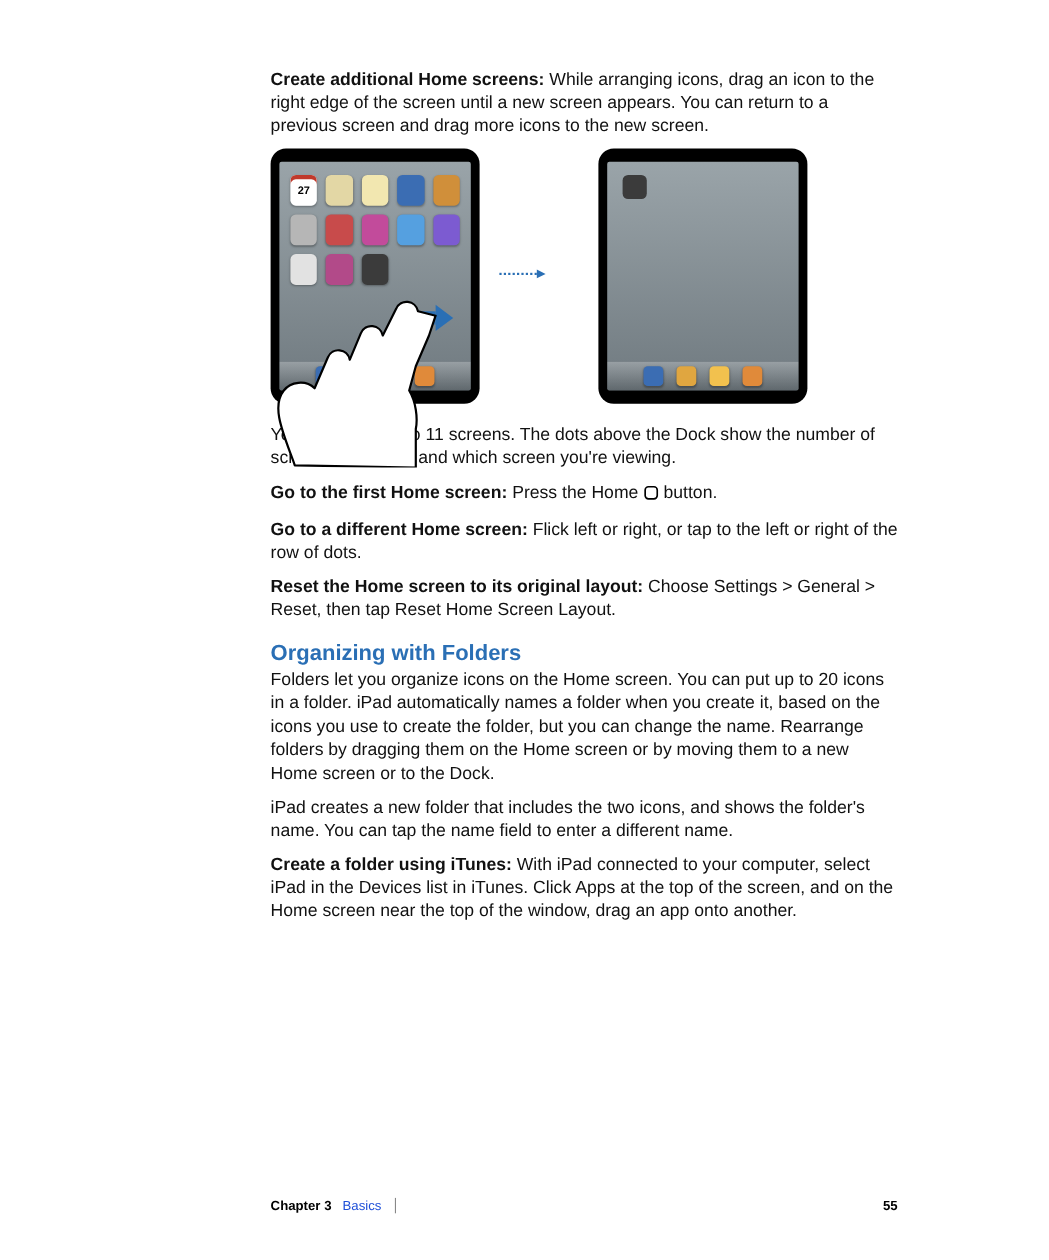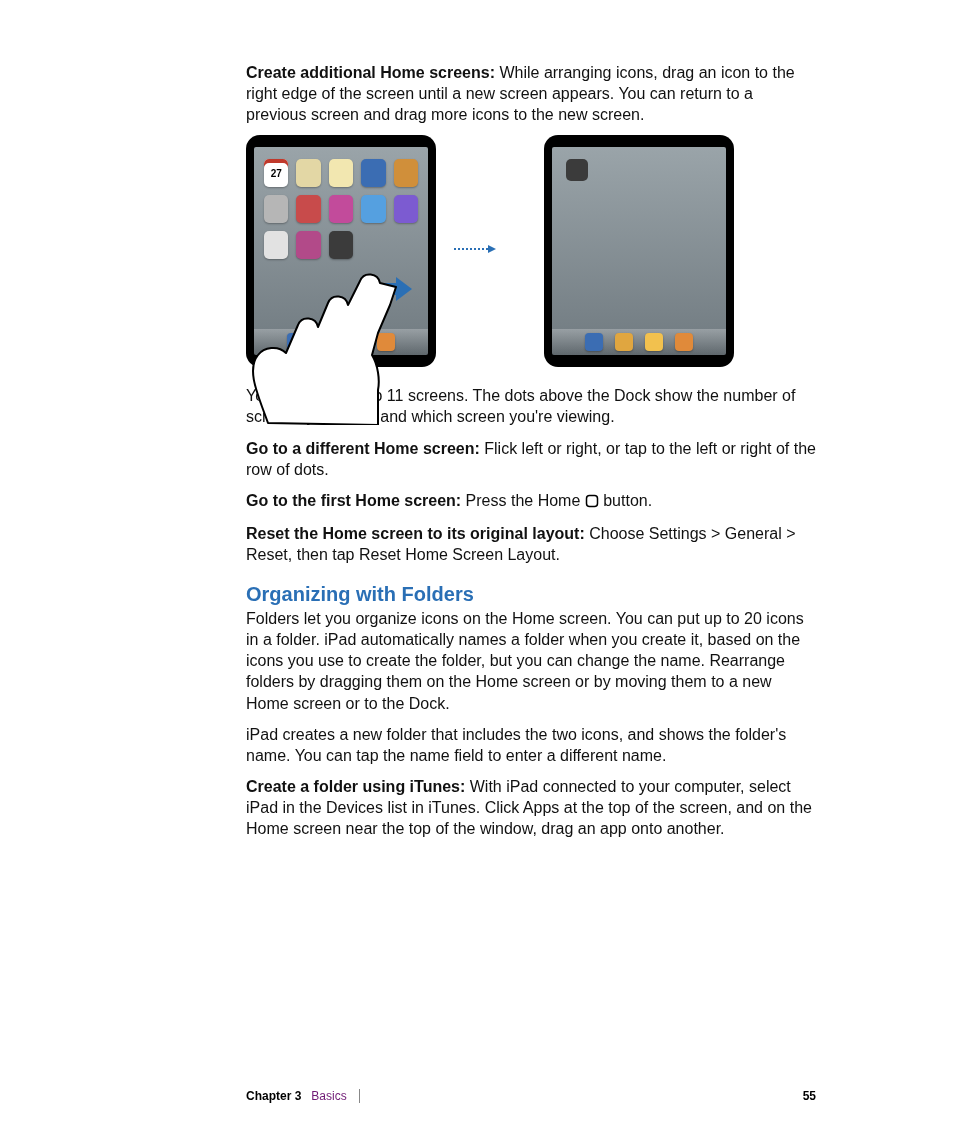--- a/index.html
+++ b/index.html
@@ -107,21 +107,21 @@
   }
   .footer {
     position: absolute;
     left: 246px; right: 90px; bottom: 42px;
     display: flex;
     align-items: center;
     font-size: 12px;
     text-align: center;
   }
   .footer .chap { font-weight: 700; margin-right: 10px; }
-  .footer .name { color: #701a75; }
+  .footer .name { color: #1d4ed8; }
   .footer .pnum { margin-left: auto; font-weight: 700; }
   .footer .sep {
     width: 1px; height: 14px; background: #888;
     margin: 0 12px 0 12px;
   }
   .home-btn {
     display: inline-block;
     vertical-align: -2px;
   }
 </style>
@@ -198,27 +198,27 @@
             <div class="app" style="background: rgb(242, 193, 78);"></div>
             <div class="app" style="background: rgb(224, 138, 58);"></div>
           </div>
       </div>
     </div>
   </div>
 
   <p class="body-text">You can have up to 11 screens. The dots above the Dock show the number of screens you have, and which screen you're viewing.</p>
 
   <p class="body-text">
-    <span class="bold-run">Go to a different Home screen:  </span><span>Flick left or right, or tap to the left or right of the row of dots.</span>
-  </p>
-
-  <p class="body-text">
     <span class="bold-run">Go to the first Home screen:  </span><span>Press the Home </span><span class="home-btn"><svg width="14" height="14" viewBox="0 0 14 14">
           <rect x="1.5" y="1.5" width="11" height="11" rx="3" ry="3" fill="none" stroke="#000" stroke-width="1.5"></rect>
         </svg></span><span> button.</span>
+  </p>
+
+  <p class="body-text">
+    <span class="bold-run">Go to a different Home screen:  </span><span>Flick left or right, or tap to the left or right of the row of dots.</span>
   </p>
 
   <p class="body-text">
     <span class="bold-run">Reset the Home screen to its original layout:  </span><span>Choose Settings &gt; General &gt; Reset, then tap Reset Home Screen Layout.</span>
   </p>
 
   <h2 class="section-h">Organizing with Folders</h2>
 
   <p class="body-text" style="margin-top:0">Folders let you organize icons on the Home screen. You can put up to 20 icons in a folder. iPad automatically names a folder when you create it, based on the icons you use to create the folder, but you can change the name. Rearrange folders by dragging them on the Home screen or by moving them to a new Home screen or to the Dock.</p>
 

